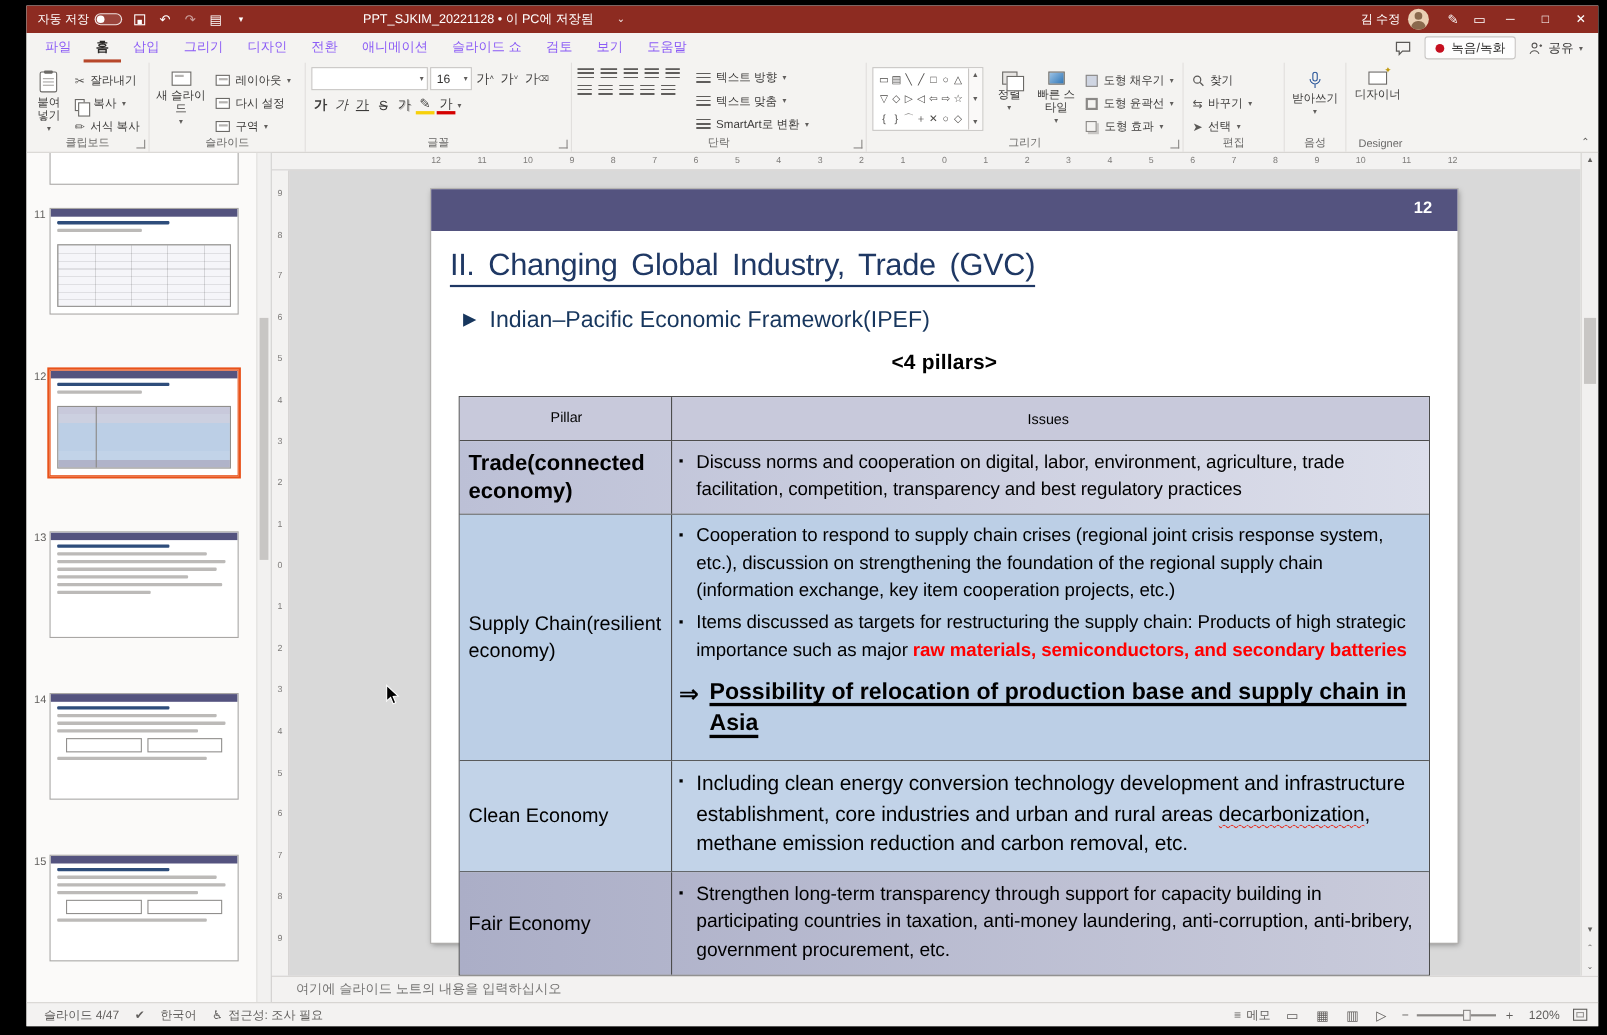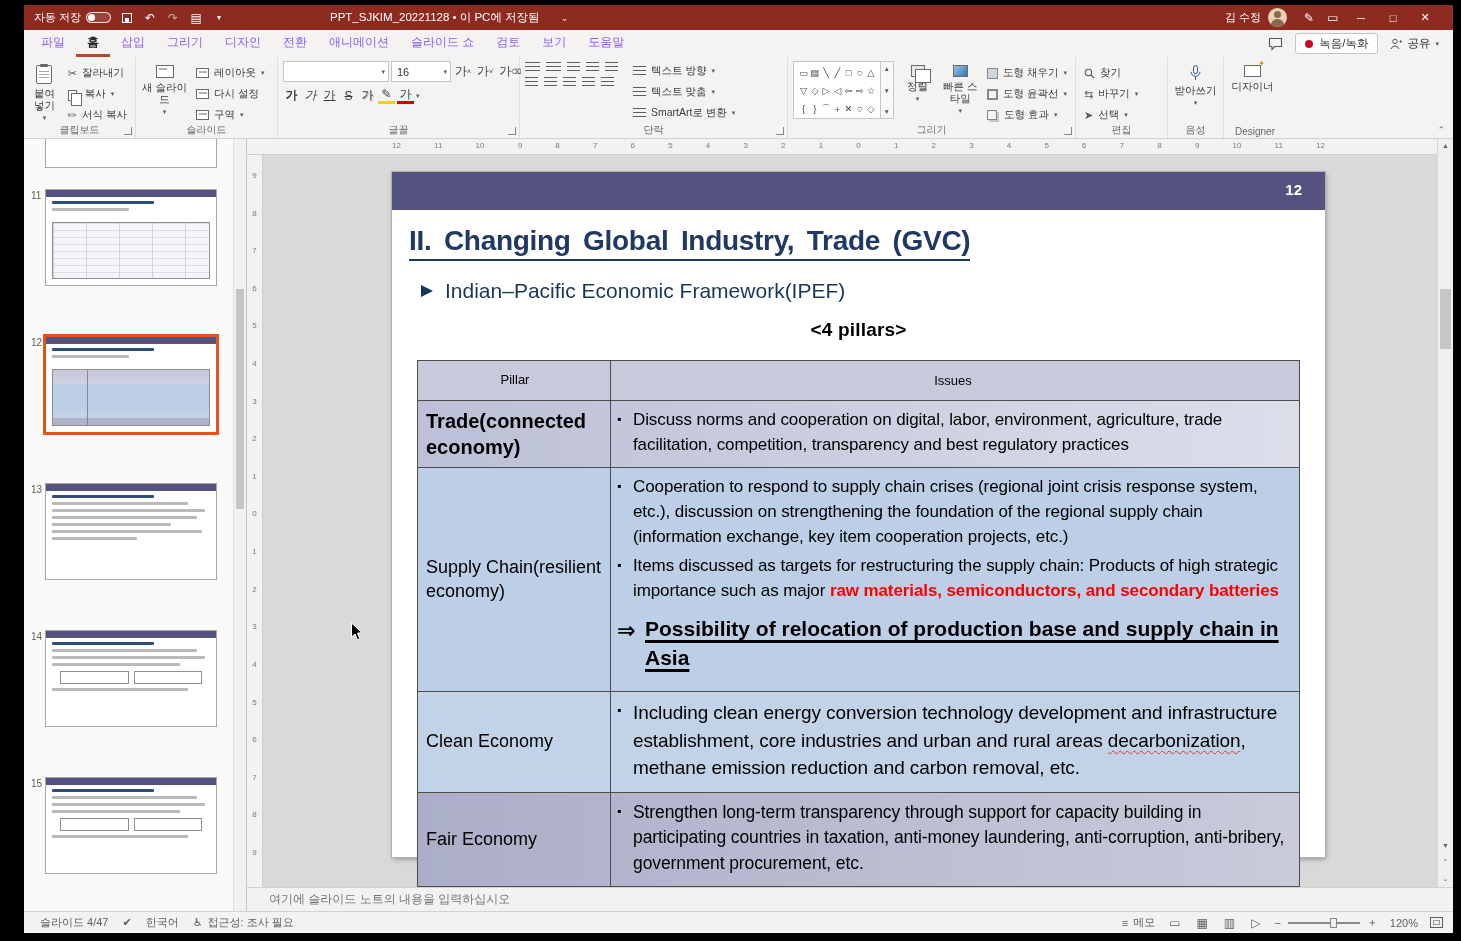--- a/index.html
+++ b/index.html
@@ -14,21 +14,21 @@
   .as-pill{width:25px;height:11px;border:1px solid rgba(255,255,255,.85);border-radius:6px;position:relative;background:rgba(255,255,255,.12);display:inline-block}
   .as-pill::before{content:'';position:absolute;left:1px;top:1px;width:7px;height:7px;border-radius:50%;background:#fff}
   .qbtn{display:flex;align-items:center;justify-content:center;min-width:14px;font-size:12px;color:#fff;cursor:default}
   .qbtn.dim{opacity:.55}
   .qbtn.ddq{font-size:8px}
   .i-save{width:10px;height:10px;border:1px solid #fff;position:relative;display:inline-block}
   .i-save::after{content:'';position:absolute;left:2px;bottom:0;width:4px;height:4px;background:#fff}
   .doc-title{position:absolute;left:306px;top:0;height:100%;display:flex;align-items:center;gap:21px;font-size:11.5px;white-space:nowrap}
   .dt-dd{font-size:9px;opacity:.9}
   .search{position:absolute;left:50%;top:3px;transform:translateX(-50%);width:296px;height:19px;background:#bd7265;border-radius:3px;display:flex;align-items:center;justify-content:center;gap:7px;color:rgba(255,255,255,.95);font-size:11.5px}
-  .tb-right{position:absolute;right:12px;top:0;height:100%;display:flex;align-items:center}
+  .tb-right{position:absolute;right:0;top:0;height:100%;display:flex;align-items:center}
   .user{margin-right:7px}
   .avatar{width:19px;height:19px;border-radius:50%;background:#ead0b4;position:relative;overflow:hidden;margin-right:10px}
   .avatar::before{content:'';position:absolute;left:6px;top:3px;width:7px;height:7px;border-radius:50%;background:#8a6a4e}
   .avatar::after{content:'';position:absolute;left:3px;top:11px;width:13px;height:8px;border-radius:6px 6px 0 0;background:#8a6a4e}
   .winbtn{width:32px;height:25px;display:flex;align-items:center;justify-content:center;font-size:11px;color:#fff}
   .winbtn.small{width:24px;font-size:12px}
 
   
   .tabrow{height:27px;background:#f4f3f1;display:flex;align-items:stretch;flex:0 0 auto;position:relative}
   .tablist{display:flex;align-items:stretch;padding-left:6px}
@@ -115,21 +115,21 @@
   .hnums{position:absolute;left:145px;width:933px;top:3px;display:flex;justify-content:space-between}
   .rnum{font-size:8px;color:#7d7b79;line-height:1}
   .vruler{position:absolute;left:0;top:16px;bottom:0;width:16px;background:#f3f2f1;border-right:1px solid #d0cecc}
   .vnums{position:absolute;top:17px;height:685px;left:0;width:15px;display:flex;flex-direction:column;justify-content:space-between;align-items:center}
 
   
   .slide{position:absolute;left:145px;top:33px;width:933px;height:685px;background:#fff;box-shadow:0 0 0 1px #b3b1af,1px 2px 5px rgba(0,0,0,.35)}
   .shead{height:38px;background:#54537f;position:relative}
   .snum{position:absolute;right:23px;top:9px;color:#fff;font-size:15px;font-weight:bold}
   .stitle{margin:15px 0 0 17px}
-  .stitle span{font-size:28px;font-weight:bold;color:#1f3864;border-bottom:2px solid #1f3864;padding-bottom:3px;word-spacing:5px;letter-spacing:-.3px}
+  .stitle span{font-size:28px;font-weight:normal;color:#1f3864;border-bottom:2px solid #1f3864;padding-bottom:3px;word-spacing:5px;letter-spacing:-.3px}
   .sbullet{margin:22px 0 0 29px;display:flex;align-items:center;gap:12px;font-size:21px;color:#17365d}
   .arrtri{width:0;height:0;border-left:12px solid #17365d;border-top:6px solid transparent;border-bottom:6px solid transparent}
   .scap{text-align:center;font-size:19px;font-weight:bold;color:#000;margin-top:16px;letter-spacing:.2px}
 
   .ptable{position:absolute;left:25px;top:188px;width:883px;border:1px solid #4d4d4d}
   .trow{display:flex;border-bottom:1px solid #4d4d4d}
   .trow:last-child{border-bottom:none}
   .pcell{width:193px;border-right:1px solid #4d4d4d;padding:4px 6px 4px 8px;display:flex;flex-direction:column;justify-content:center;font-size:18px;color:#000;line-height:1.3}
   .icell{flex:1;padding:5px 10px 5px 6px;font-size:17px;color:#000}
   .thead{height:40px;background:#c8c9db}
@@ -295,21 +295,21 @@
       <span class="rglabel">슬라이드</span>
     </div>
 
     <div class="rgroup" style="width:242px">
       <div class="fontgrp">
         <div class="frow">
           <span class="combo" style="width:106px">
               <span></span>
               <span class="dd">▾</span>
             </span>
-          <span class="combo" style="width:60px">
+          <span class="combo" style="width:38px">
               <span>16</span>
               <span class="dd">▾</span>
             </span>
           <span class="fbtn">
               <span>가</span>
               <sup>˄</sup>
             </span>
           <span class="fbtn">
               <span>가</span>
               <sup>˅</sup>

